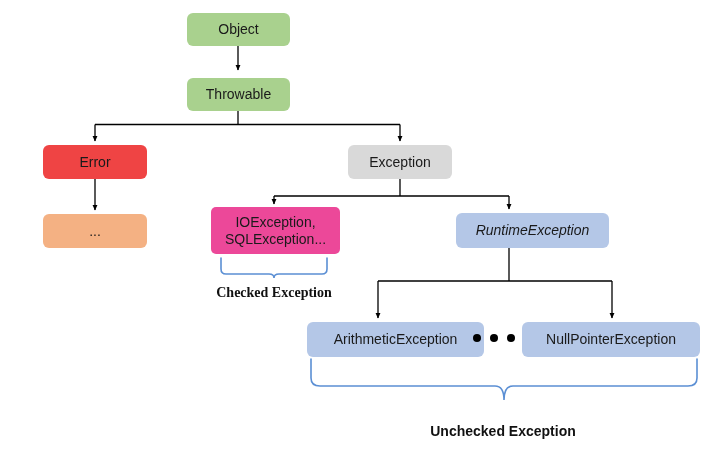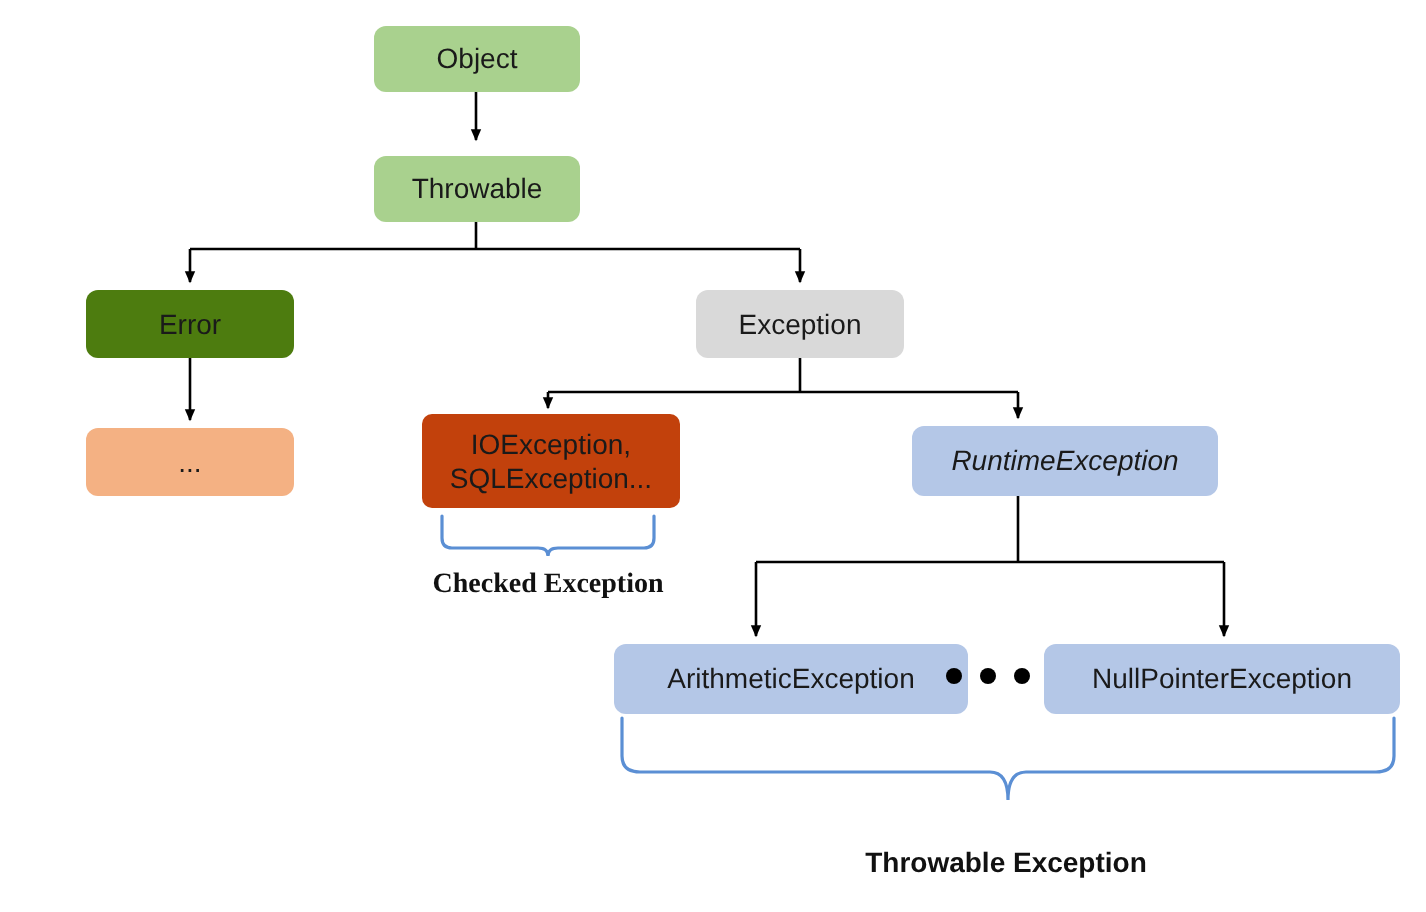--- a/index.html
+++ b/index.html
@@ -109,33 +109,33 @@
   </svg>
 
   <div class="node" style="left:187px; top:13px; width:103px; height:33px; background:#A9D18E;">
     <span>Object</span>
   </div>
 
   <div class="node" style="left:187px; top:78px; width:103px; height:33px; background:#A9D18E;">
     <span>Throwable</span>
   </div>
 
-  <div class="node" style="left:43px; top:145px; width:104px; height:34px; background:#4d7c0f;">
+  <div class="node" style="left:43px; top:145px; width:104px; height:34px; background:#ef4444;">
     <span>Error</span>
   </div>
 
   <div class="node" style="left:43px; top:214px; width:104px; height:34px; background:#F4B183;">
     <span>...</span>
   </div>
 
   <div class="node" style="left:348px; top:145px; width:104px; height:34px; background:#D9D9D9;">
     <span>Exception</span>
   </div>
 
-  <div class="node sharp" style="left:211px; top:207px; width:129px; height:47px; background:#c2410c;">
+  <div class="node sharp" style="left:211px; top:207px; width:129px; height:47px; background:#ec4899;">
     <span>IOException,
 SQLException...</span>
   </div>
 
   <div class="node" style="left:456px; top:213px; width:153px; height:35px; background:#B4C7E7;font-style:italic;">
     <span>RuntimeException</span>
   </div>
 
   <div class="node" style="left:289px; top:322px; width:177px; height:35px; background:#B4C7E7;margin-left:18px;">
     <span>ArithmeticException</span>
@@ -146,15 +146,15 @@
   </div>
 
   <div class="dots" style="left:473px; top:334px;">
     <span class="dot"></span>
     <span class="dot"></span>
     <span class="dot"></span>
   </div>
 
   <div class="brace-label" style="left:174px; top:285px; width:200px;font-family:Liberation Serif, serif;">Checked Exception</div>
 
-  <div class="brace-label" style="left:383px; top:423px; width:240px;">Throwable Exception</div>
+  <div class="brace-label" style="left:383px; top:423px; width:240px;">Unchecked Exception</div>
 
 </div>
 
 </body></html>

